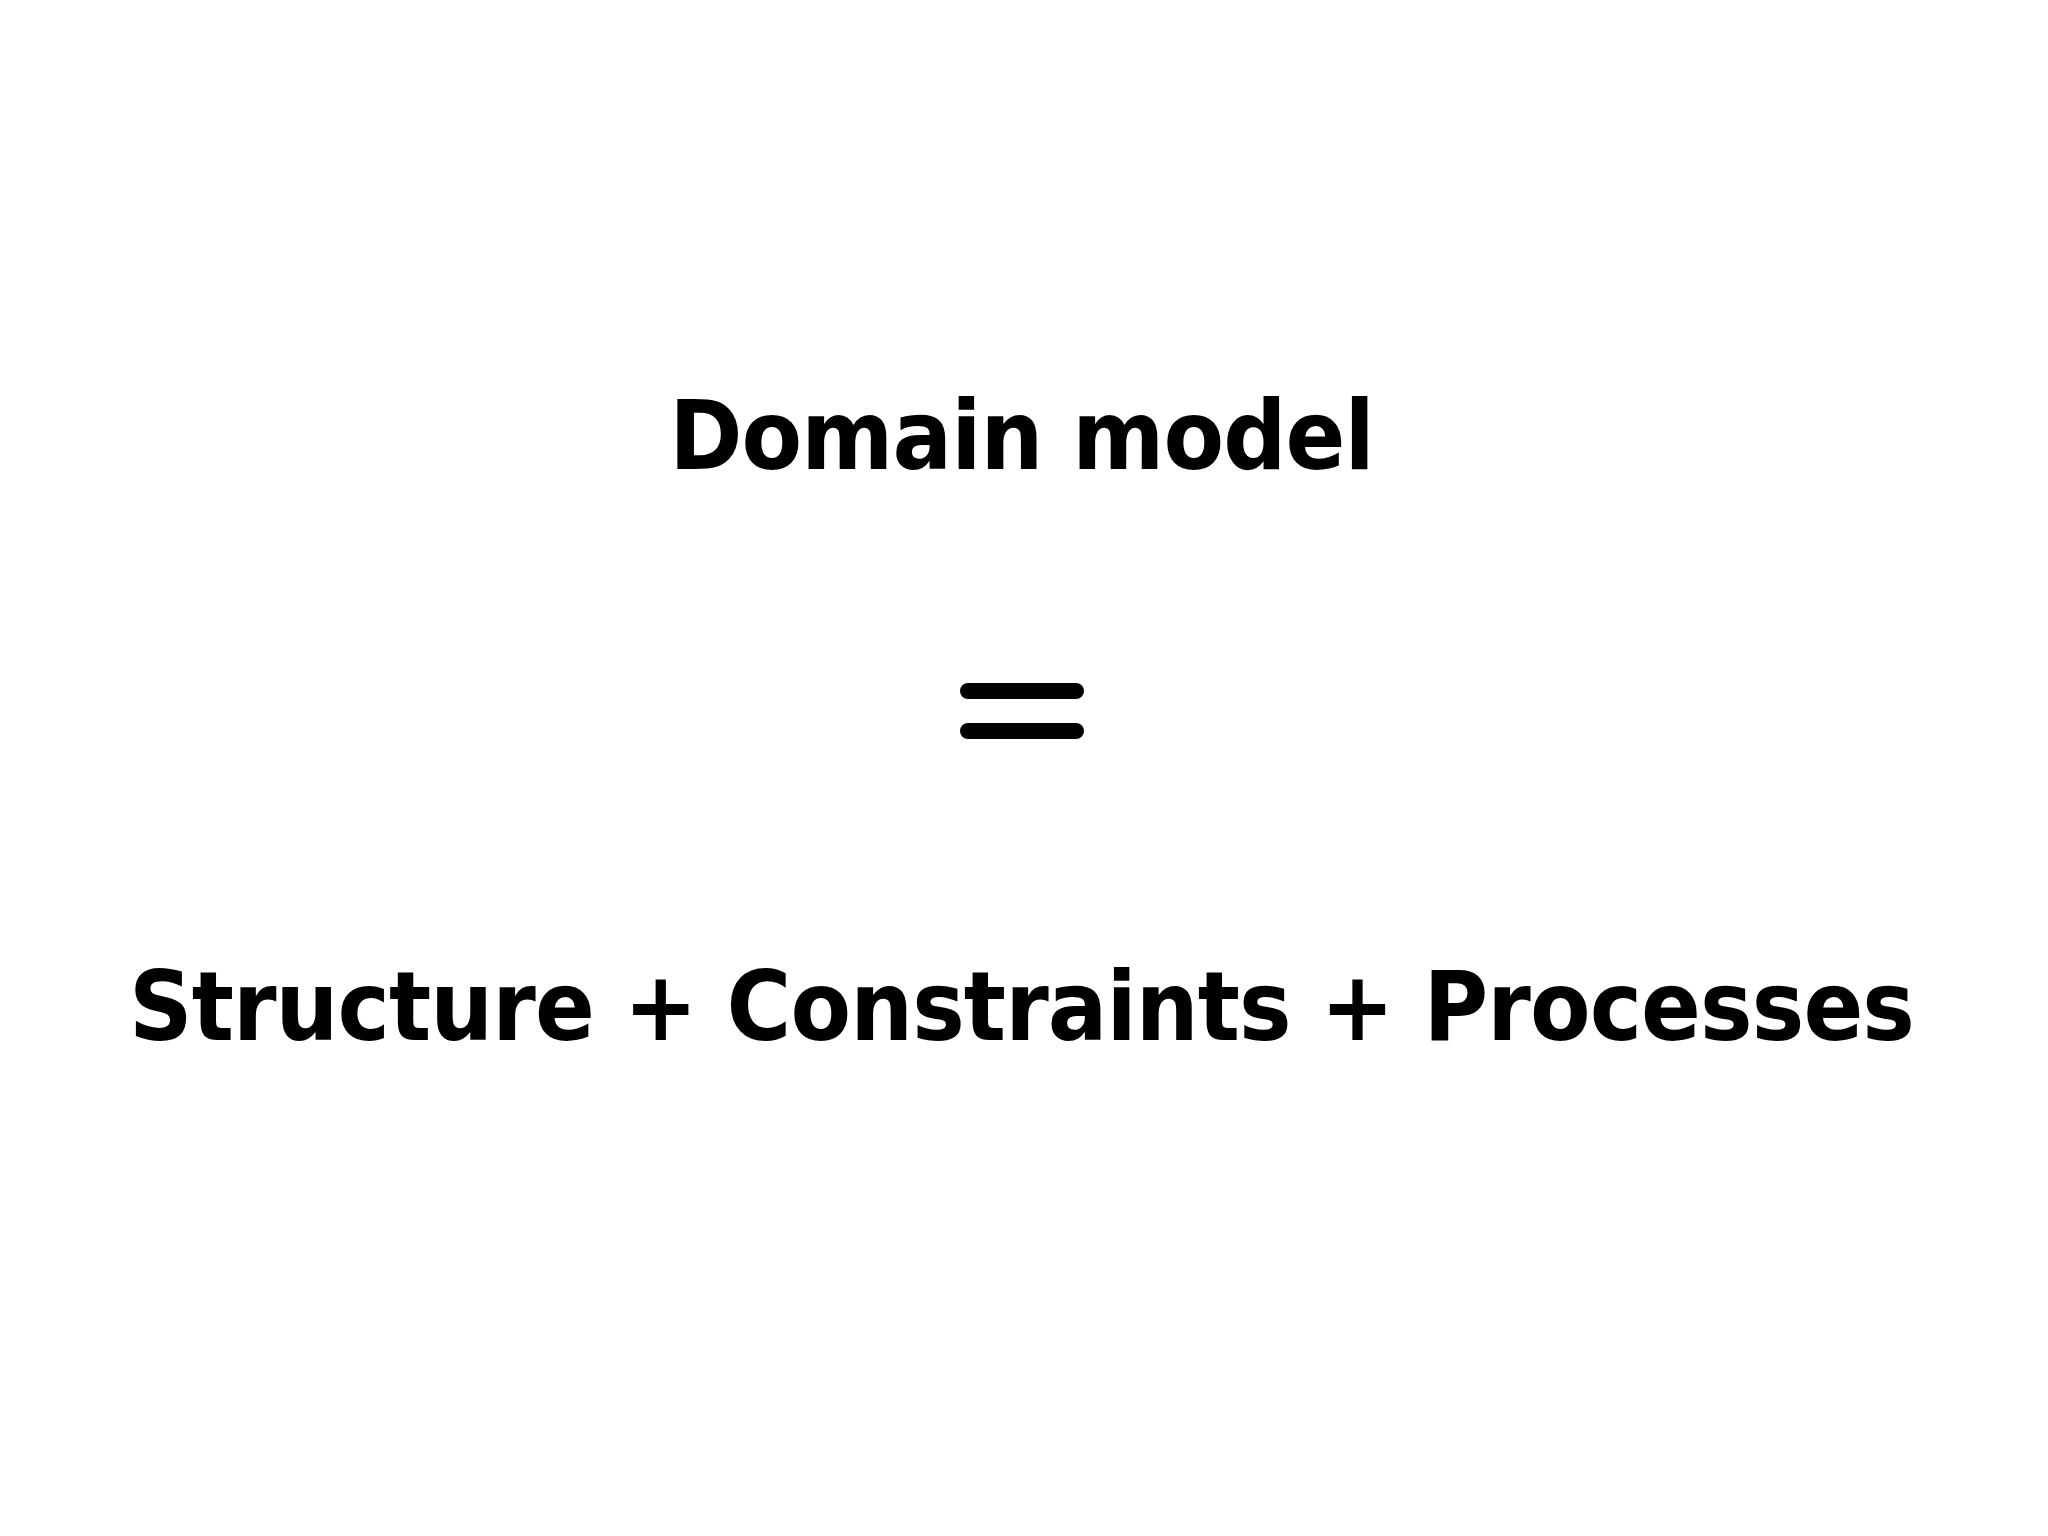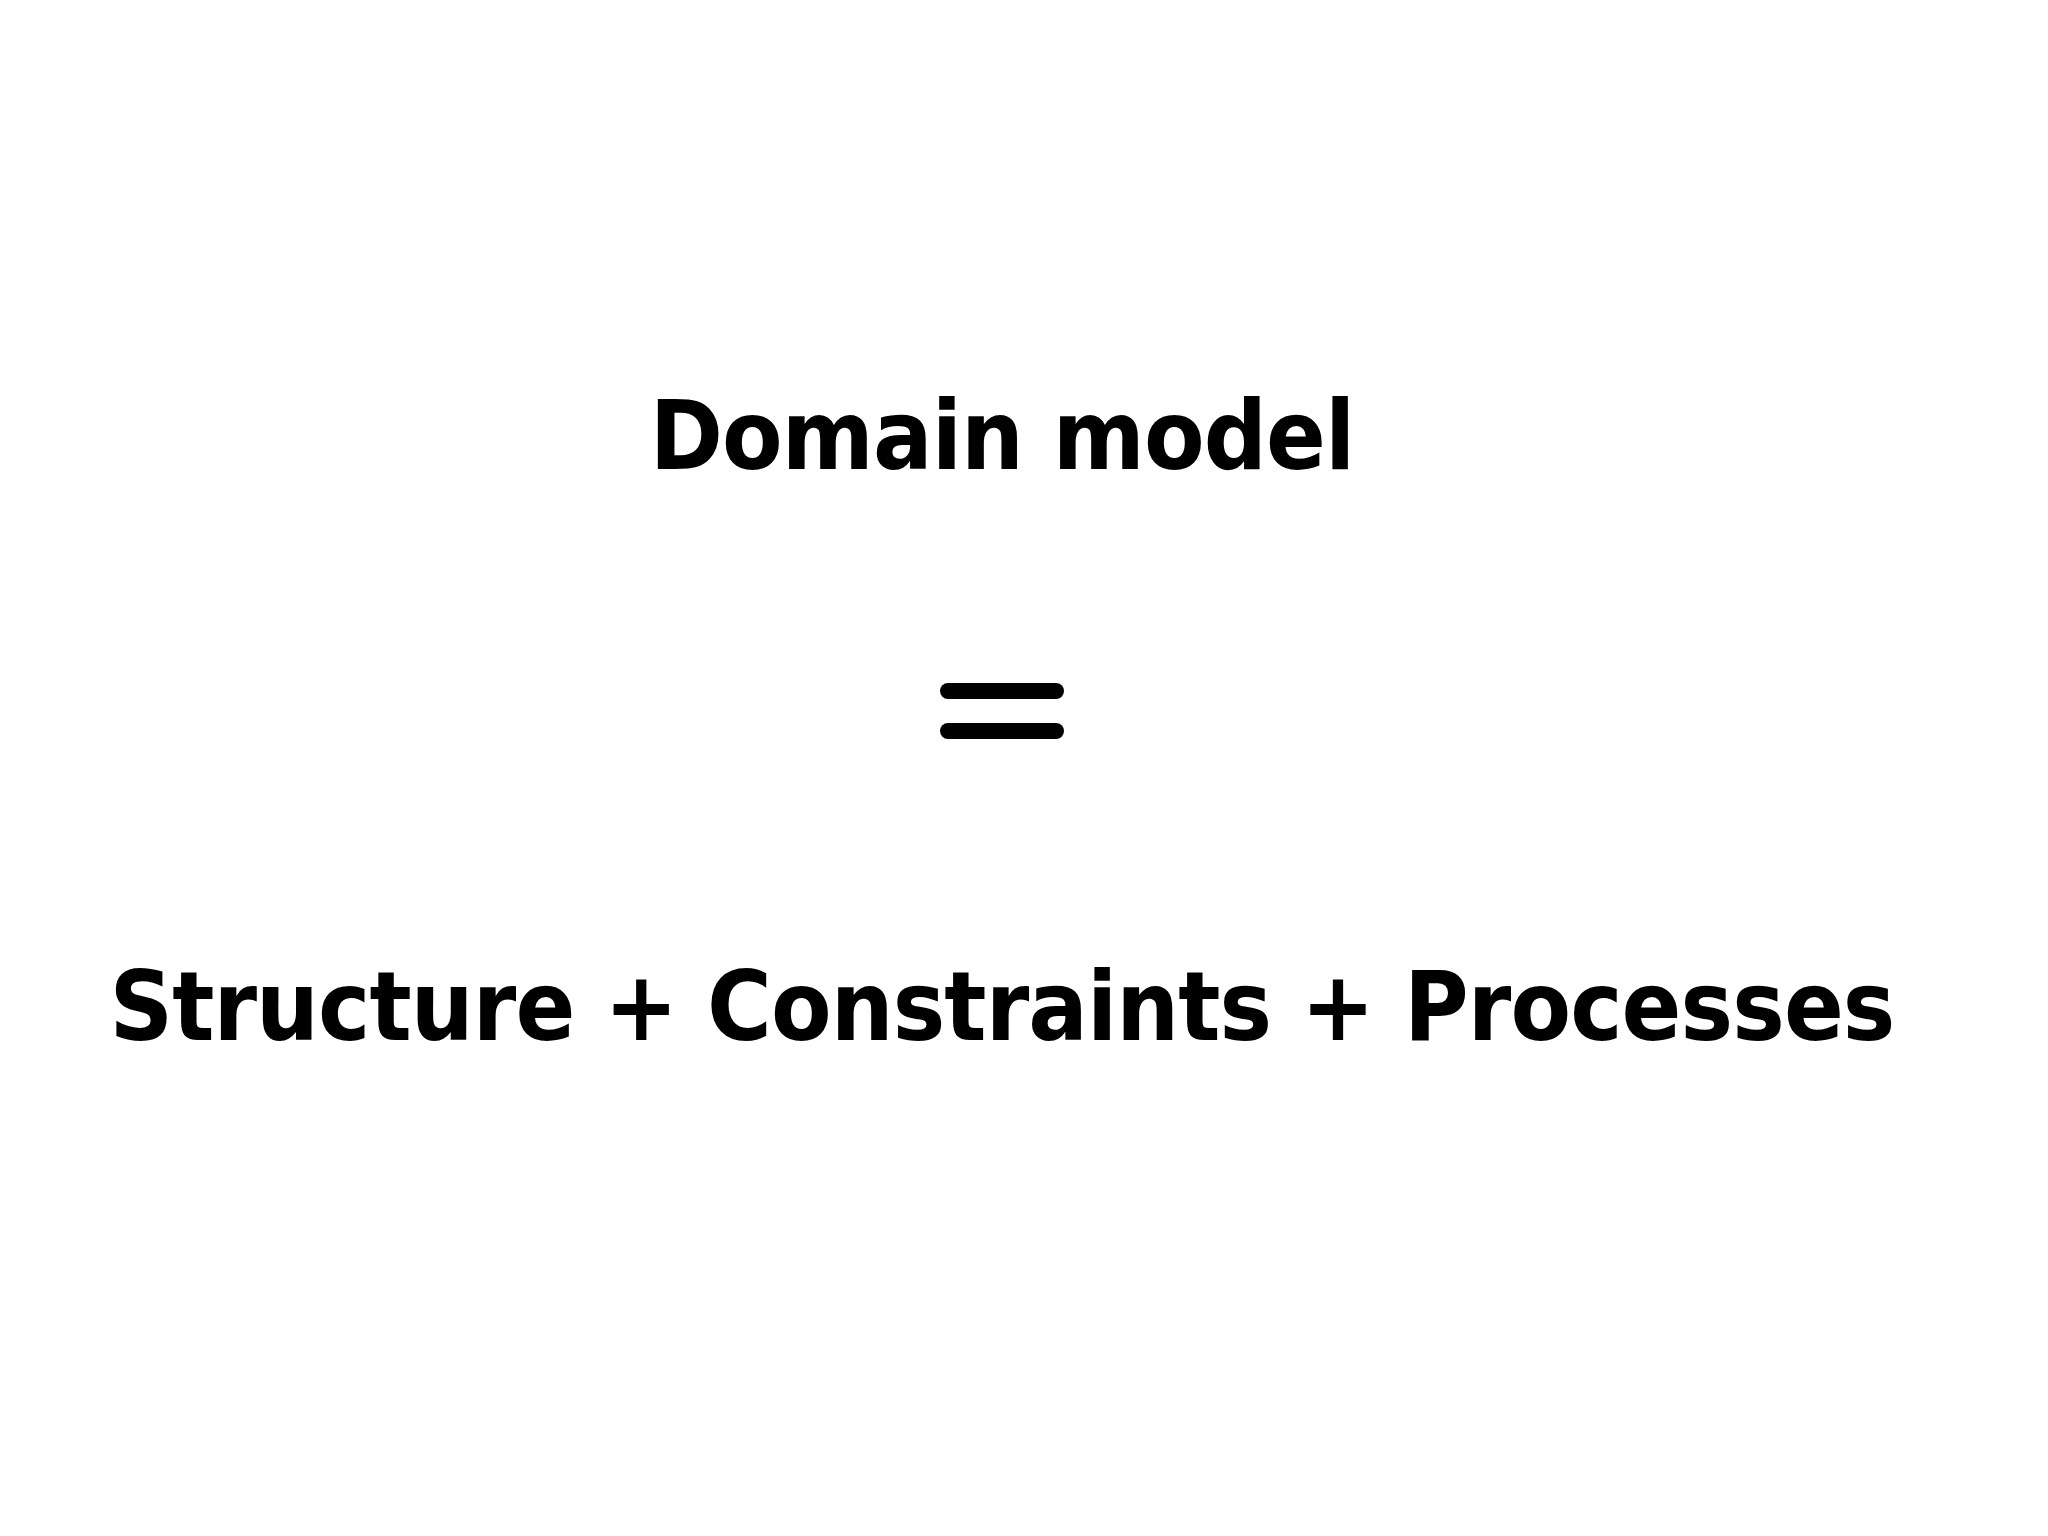--- a/index.html
+++ b/index.html
@@ -12,20 +12,21 @@
     background: #ffffff;
     font-family: "DejaVu Sans", "Liberation Sans", sans-serif;
   }
   .slide {
     position: relative;
     width: 2004px;
     height: 1536px;
     overflow: hidden;
     background: #ffffff;
     color: #000000;
+    padding-left: 39px;
   }
   .slide-text {
     position: absolute;
     left: 0;
     width: 100%;
     text-align: center;
     font-weight: 700;
     font-size: 96px;
     line-height: 1;
     letter-spacing: -1px;

